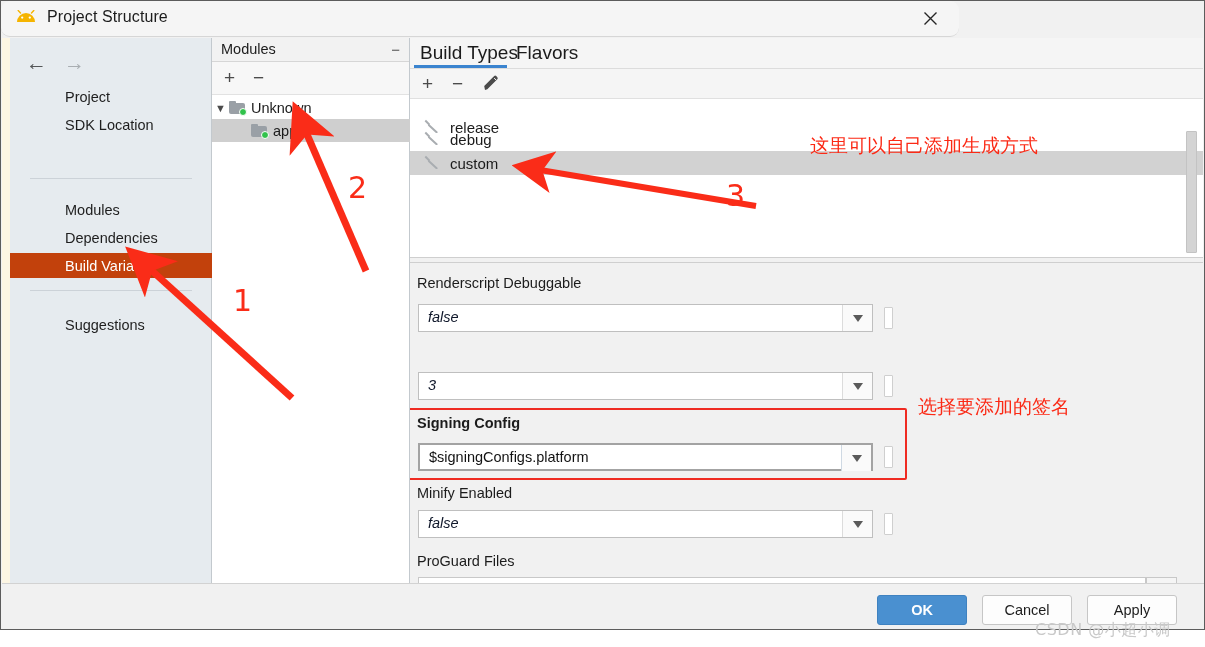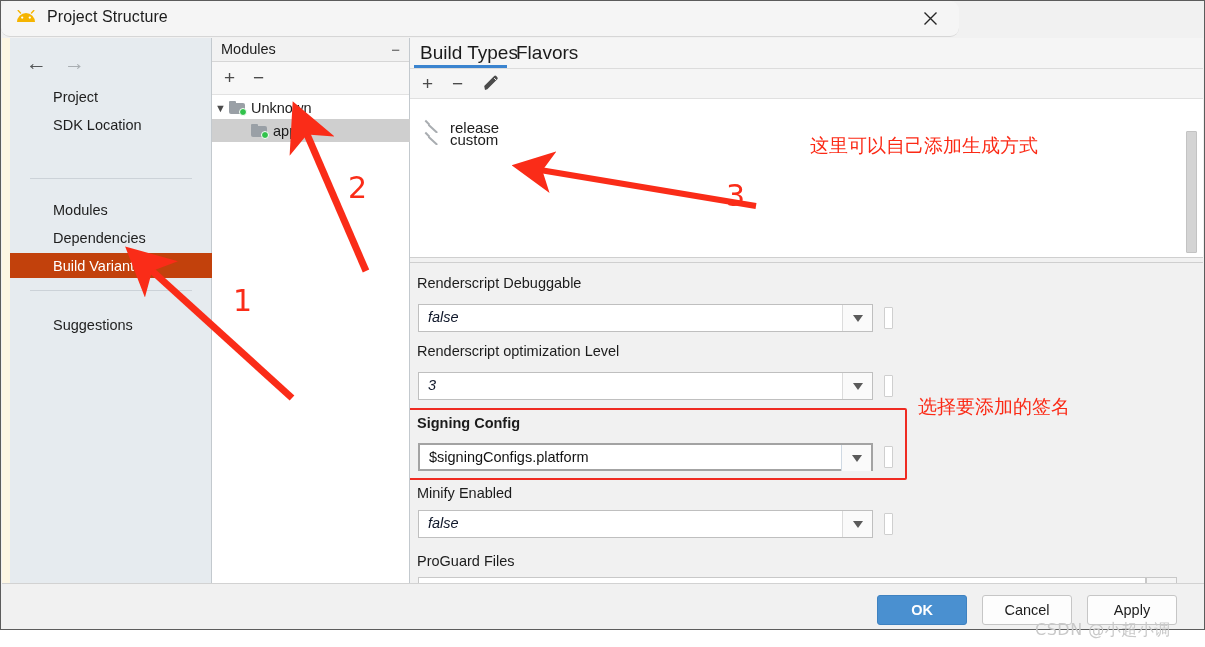--- a/index.html
+++ b/index.html
@@ -19,21 +19,21 @@
 
   
   .leftstrip{position:absolute;left:1px;top:37px;width:8px;height:545px;background:#fdf6e3;}
   .leftnav{position:absolute;left:9px;top:37px;width:202px;height:545px;background:#e6ebef;
            border-right:1px solid #c3c9ce;box-sizing:border-box;}
   .navarrows{position:absolute;left:14px;top:14px;width:70px;height:24px;}
   .arrow-back,.arrow-fwd{position:absolute;top:0;font-size:21px;line-height:22px;}
   .arrow-back{left:2px;color:#545658;}
   .arrow-fwd{left:40px;color:#a9aeb2;}
   .nav-item{position:absolute;left:0;width:202px;height:25px;font-size:14.5px;color:#1e1e1e;
-            padding-left:43px;box-sizing:border-box;display:flex;align-items:center;}
+            padding-left:55px;box-sizing:border-box;display:flex;align-items:center;}
   .nav-item.sel{background:#c2410c;color:#ffffff;}
   .nav-sep{position:absolute;left:20px;width:162px;height:1px;background:#ccd2d8;}
 
   
   .modules{position:absolute;left:211px;top:37px;width:198px;height:545px;background:#ffffff;
            border-right:1px solid #c3c9ce;box-sizing:border-box;}
   .mod-head{position:absolute;left:0;top:0;width:197px;height:24px;background:#f2f2f2;
             border-bottom:1px solid #d6d6d6;box-sizing:border-box;}
   .mod-head-title{position:absolute;left:9px;top:3px;font-size:14.5px;color:#1c1c1c;}
   .mod-collapse{position:absolute;right:9px;top:3px;font-size:15px;color:#555;}
@@ -222,38 +222,46 @@
           </span>
           <span>release</span>
         </div>
         <div class="bt-row" style="top:28px">
           <span class="hammer">
             <svg width="16" height="15" viewBox="0 0 16 15">
               <path d="M2 1.8 L6.2 6.0 L4.8 7.4 L0.6 3.2 z" fill="#a9adb1"></path>
               <path d="M5.0 7.2 L12.6 14.2" stroke="#a9adb1" stroke-width="2" stroke-linecap="round"></path>
             </svg>
           </span>
+          <span>debug</span>
+        </div>
+        <div class="bt-row sel" style="top:52px">
+          <span class="hammer">
+            <svg width="16" height="15" viewBox="0 0 16 15">
+              <path d="M2 1.8 L6.2 6.0 L4.8 7.4 L0.6 3.2 z" fill="#a9adb1"></path>
+              <path d="M5.0 7.2 L12.6 14.2" stroke="#a9adb1" stroke-width="2" stroke-linecap="round"></path>
+            </svg>
+          </span>
           <span>custom</span>
         </div>
       </div>
 
       <div class="splitter"></div>
 
       <div class="form">
 
         <div class="f-label" style="top:12px">Renderscript Debuggable</div>
         <div class="combo" style="top:41px">
           <span class="val">false</span>
           <span class="btn">
               <span class="tri"></span>
             </span>
         </div>
         <div class="bracket" style="left:474px;top:44px"></div>
 
-        <div class="f-label" style="top:80px">Renderscript optimization Level</div>
         <div class="combo" style="top:109px">
           <span class="val">3</span>
           <span class="btn">
               <span class="tri"></span>
             </span>
         </div>
         <div class="bracket" style="left:474px;top:112px"></div>
 
         <div class="f-label bold" style="top:152px">Signing Config</div>
         <div class="combo focus" style="top:180px">

